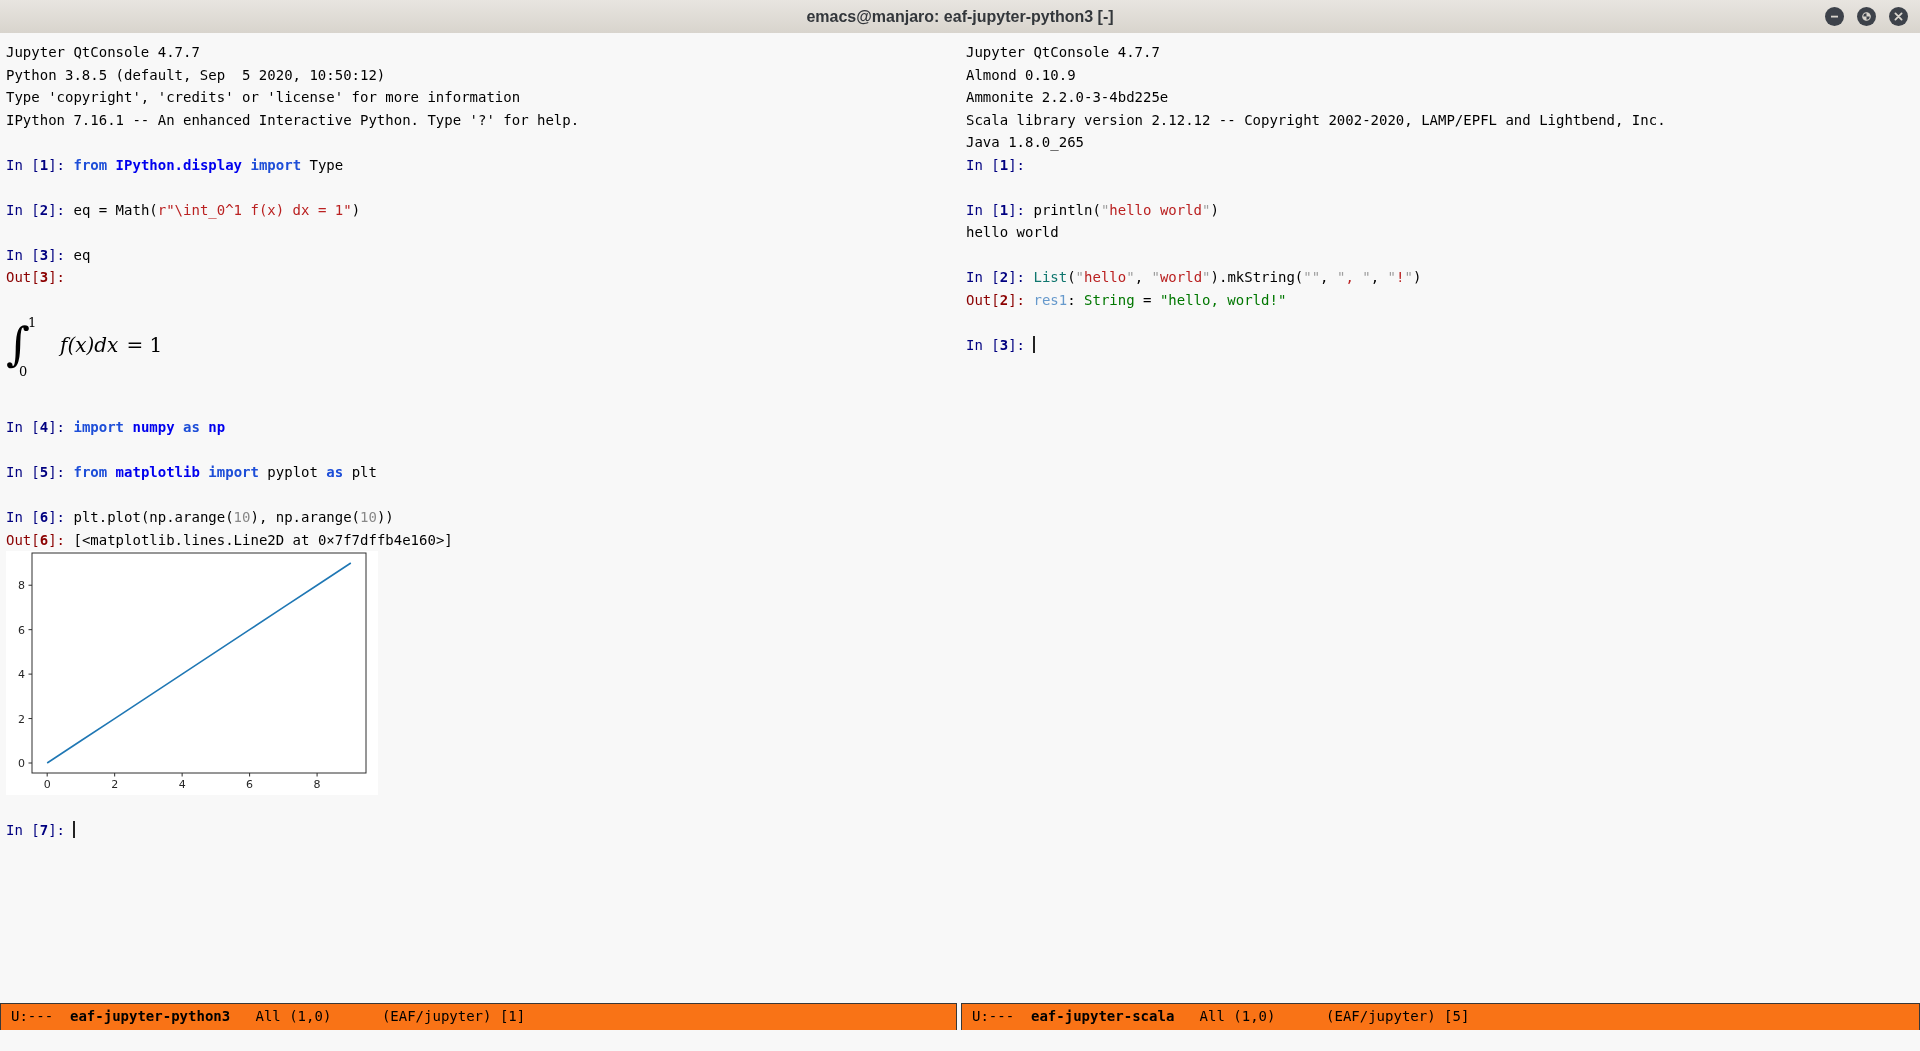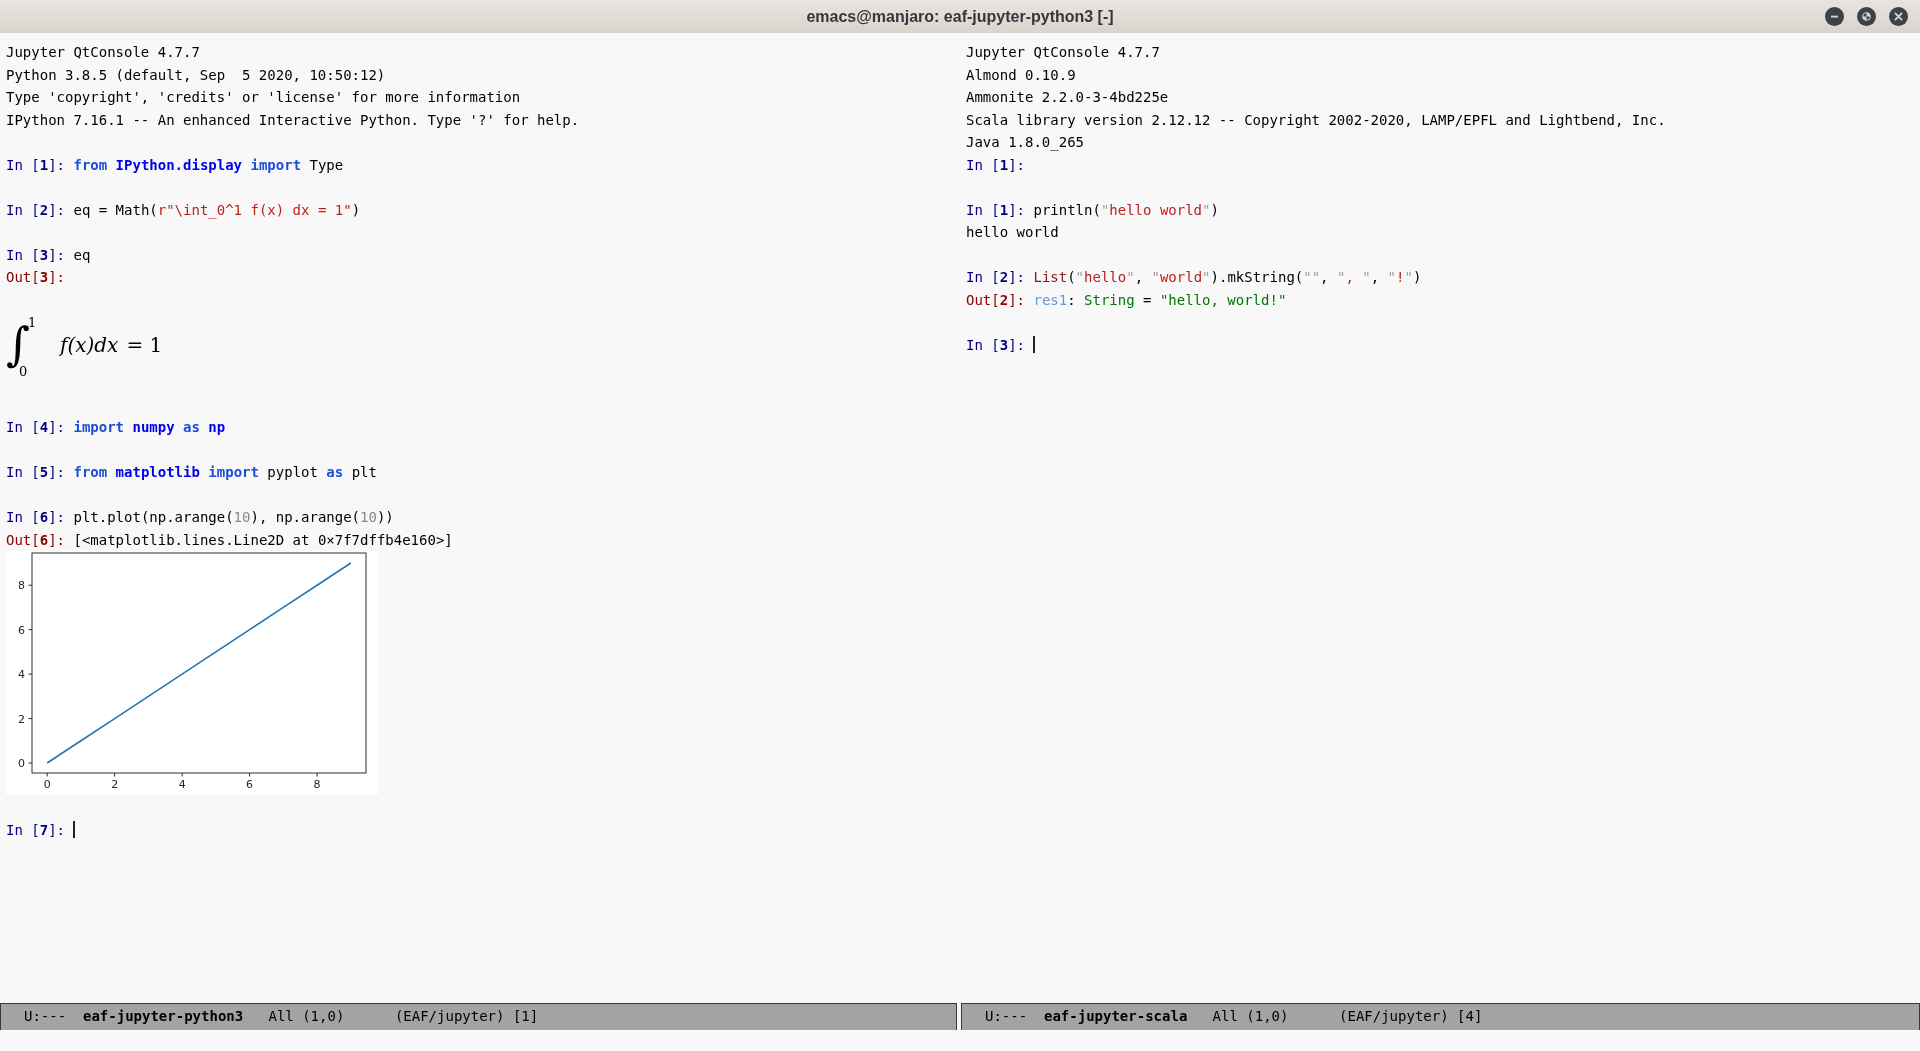--- a/index.html
+++ b/index.html
@@ -32,42 +32,42 @@
   
   .seg-d{color:#000000;}
   .seg-in{color:#000080;}
   .seg-inb{color:#000080;font-weight:bold;}
   .seg-out{color:#8b0000;text-align:center;}
   .seg-outb{color:#8b0000;font-weight:bold;}
   .seg-kw{color:#1d4ed8;font-weight:bold;}
   .seg-mod{color:#0000ee;font-weight:bold;}
   .seg-str{color:#ba2121;}
   .seg-num{color:#888888;}
-  .seg-lst{color:#7f1d1d;}
+  .seg-lst{color:#0f766e;}
   .seg-var{color:#6699cc;}
   .seg-typ{color:#007700;}
   .seg-gstr{color:#007700;}
   .seg-quo{color:#9e9e9e;}
   .seg-cur{display:inline-block;width:2px;height:17px;background:#222;vertical-align:text-bottom;}
   
   .latex-line{height:101px;display:flex;align-items:flex-start;padding-top:4px;font-family:"DejaVu Serif",serif;color:#000;}
   .int-wrap{position:relative;width:36px;height:62px;}
   .int-glyph{font-size:46px;line-height:58px;}
   .int-sup{position:absolute;top:0;left:22px;font-size:13px;}
   .int-sub{position:absolute;bottom:-2px;left:13px;font-size:13px;}
   .math-body{font-style:italic;font-size:20px;margin-left:18px;margin-top:18px;}
   .math-rhs{font-size:20px;margin-left:8px;margin-top:18px;}
   
   .plot-line{height:245px;}
   
   .modeline{
     position:absolute;top:1003px;height:40px;
-    background:#a3a3a3;border:1px solid #383838;
+    background:#f97316;border:1px solid #383838;
     font-size:14px;line-height:25px;color:#000;white-space:pre;
-    padding-left:23px;box-sizing:border-box;
+    padding-left:10px;box-sizing:border-box;
   }
   .modeline.mleft{left:0;width:957px;}
   .modeline.mright{left:961px;width:959px;}
   .mlname{font-weight:bold;}
   .minibuffer{position:absolute;left:0;top:1030px;width:1920px;height:21px;background:#f8f8f8;}
 </style>
 </head>
 <body>
 
 <div class="titlebar">
@@ -166,15 +166,15 @@
         <div class="cline">&nbsp;</div>
         <div class="cline"><span class="seg-in">In [</span><span class="seg-inb">2</span><span class="seg-in">]: </span><span class="seg-lst">List</span><span class="seg-d">(</span><span class="seg-quo">"</span><span class="seg-str">hello</span><span class="seg-quo">"</span><span class="seg-d">, </span><span class="seg-quo">"</span><span class="seg-str">world</span><span class="seg-quo">"</span><span class="seg-d">).mkString(</span><span class="seg-quo">""</span><span class="seg-d">, </span><span class="seg-quo">"</span><span class="seg-str">, </span><span class="seg-quo">"</span><span class="seg-d">, </span><span class="seg-quo">"</span><span class="seg-str">!</span><span class="seg-quo">"</span><span class="seg-d">)</span></div>
         <div class="cline"><span class="seg-out">Out[</span><span class="seg-outb">2</span><span class="seg-out">]: </span><span class="seg-var">res1</span><span class="seg-d">: </span><span class="seg-typ">String</span><span class="seg-d"> = </span><span class="seg-gstr">"hello, world!"</span></div>
         <div class="cline">&nbsp;</div>
         <div class="cline"><span class="seg-in">In [</span><span class="seg-inb">3</span><span class="seg-in">]: </span><span class="seg-cur"></span></div>
       </div>
   </div>
 </div>
 
 <div class="modeline mleft"><span>U:---  </span><span class="mlname">eaf-jupyter-python3</span><span>   All (1,0)</span><span>      (EAF/jupyter) [1]</span></div>
-<div class="modeline mright"><span>U:---  </span><span class="mlname">eaf-jupyter-scala</span><span>   All (1,0)</span><span>      (EAF/jupyter) [4]</span></div>
+<div class="modeline mright"><span>U:---  </span><span class="mlname">eaf-jupyter-scala</span><span>   All (1,0)</span><span>      (EAF/jupyter) [5]</span></div>
 
 <div class="minibuffer"></div>
 
 </body></html>

